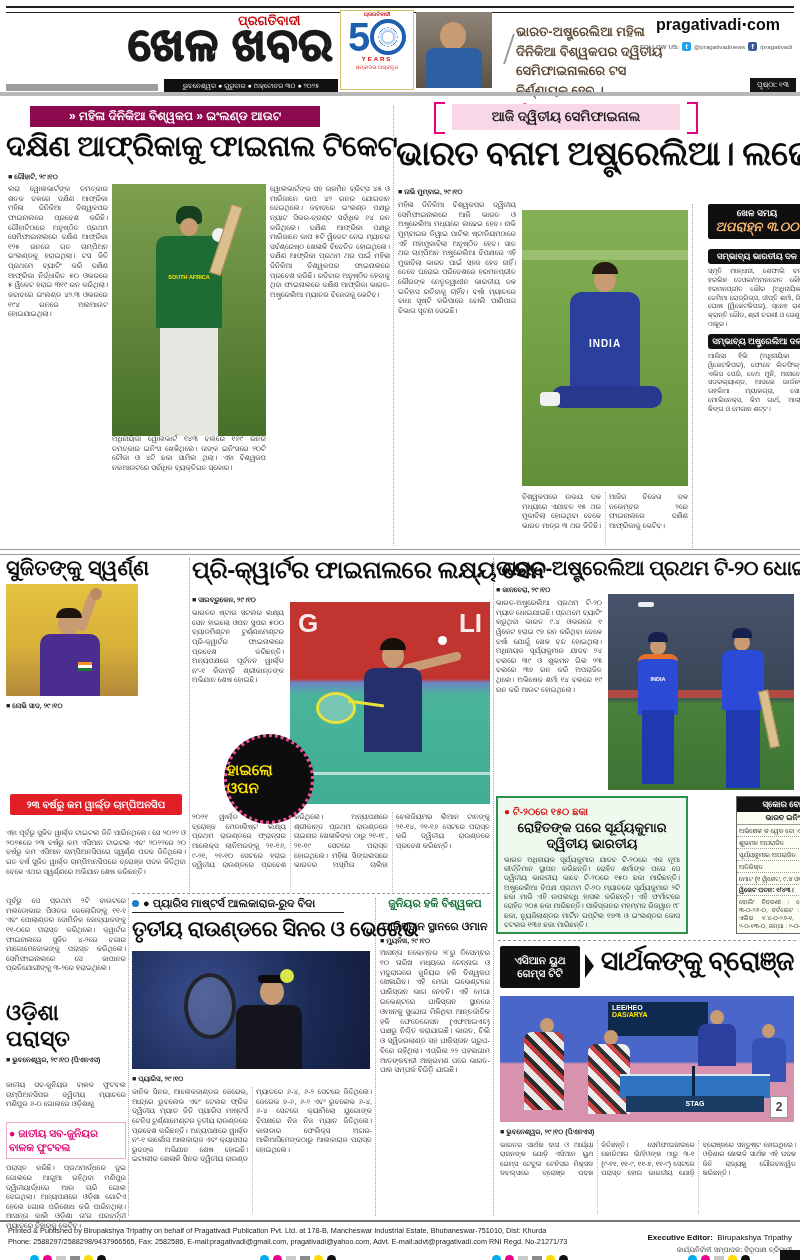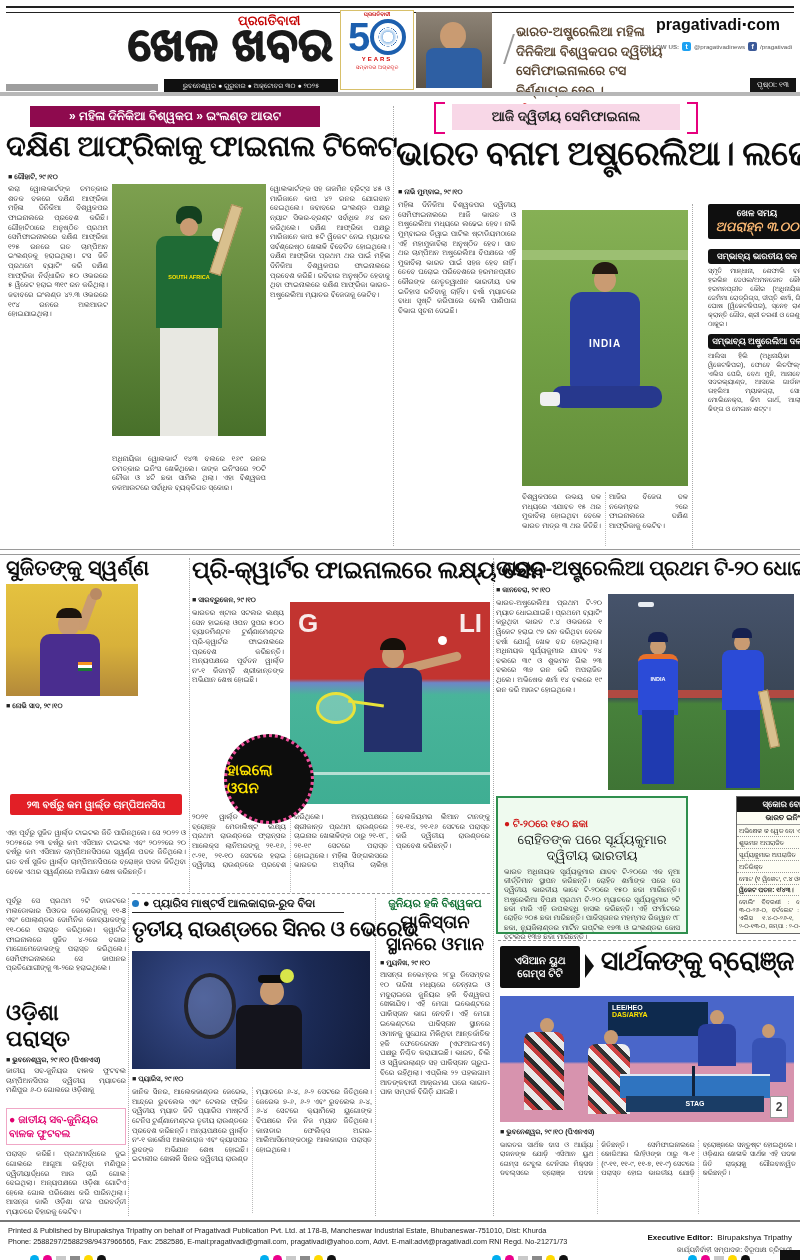--- a/index.html
+++ b/index.html
@@ -74,21 +74,21 @@
     <div class="abs body-t" style="top:80px;left:2px;width:100px;height:358px;">ଲରା ୱୋଲଭାର୍ଟଙ୍କ ଚମତ୍କାର ଶତକ ବଳରେ ଦକ୍ଷିଣ ଆଫ୍ରିକା ମହିଳା ଦିନିକିଆ ବିଶ୍ୱକପର ଫାଇନାଲରେ ପ୍ରବେଶ କରିଛି। ଗୌହାଟିଠାରେ ଅନୁଷ୍ଠିତ ପ୍ରଥମ ସେମିଫାଇନାଲରେ ଦକ୍ଷିଣ ଆଫ୍ରିକା ୧୨୫ ରନରେ ଗତ ଚାମ୍ପିଅନ ଇଂଲଣ୍ଡକୁ ହରାଇଥିଲା। ଟସ ଜିତି ପ୍ରଥମେ ବ୍ୟାଟିଂ କରି ଦକ୍ଷିଣ ଆଫ୍ରିକା ନିର୍ଦ୍ଧାରିତ ୫୦ ଓଭରରେ ୫ ୱିକେଟ ହରାଇ ୩୧୯ ରନ କରିଥିଲା। ଜବାବରେ ଇଂଲଣ୍ଡ ୪୨.୩ ଓଭରରେ ୧୯୪ ରନରେ ଅଲଆଉଟ ହୋଇଯାଇଥିଲା।</div>
     <div class="abs ph" style="top:80px;left:106px;width:154px;height:252px;background:linear-gradient(#7da04f 0%,#5d8438 60%,#48702a 100%);">
       <div class="abs" style="top:22px;left:64px;width:26px;height:18px;background:#14401f;border-radius:10px 10px 4px 4px;"></div>
       <div class="fig-head" style="top:34px;left:68px;width:18px;height:18px;"></div>
       <div class="abs" style="top:52px;left:44px;width:66px;height:92px;background:#1f6b35;border-radius:10px 10px 0 0;"></div>
       <div class="abs" style="top:90px;left:44px;width:66px;text-align:center;color:#ffe400;font-size:5.5px;font-weight:bold;">SOUTH AFRICA</div>
       <div class="abs" style="top:44px;left:100px;width:14px;height:14px;background:#f2f2f2;border-radius:50%;"></div>
       <div class="abs" style="top:20px;left:108px;width:10px;height:70px;background:#d9c08e;transform:rotate(18deg);border:1px solid #a98c55;"></div>
       <div class="abs" style="top:144px;left:48px;width:58px;height:108px;background:#e8e8e2;"></div>
     </div>
-    <div class="abs body-t" style="top:350px;left:106px;width:154px;height:100px;">ଅଧିନାୟିକା ୱୋଲଭାର୍ଟ ୧୪୩ ବଲରେ ୧୬୯ ରନର ଚମତ୍କାର ଇନିଂସ ଖେଳିଥିଲେ। ତାଙ୍କ ଇନିଂସରେ ୨୦ଟି ଚୌକା ଓ ୪ଟି ଛକା ସାମିଲ ଥିଲା। ଏହା ବିଶ୍ୱକପ ନକଆଉଟରେ ସର୍ବାଧିକ ବ୍ୟକ୍ତିଗତ ସ୍କୋର।</div>
+    <div class="abs body-t" style="top:330px;left:106px;width:154px;height:100px;">ଅଧିନାୟିକା ୱୋଲଭାର୍ଟ ୧୪୩ ବଲରେ ୧୬୯ ରନର ଚମତ୍କାର ଇନିଂସ ଖେଳିଥିଲେ। ତାଙ୍କ ଇନିଂସରେ ୨୦ଟି ଚୌକା ଓ ୪ଟି ଛକା ସାମିଲ ଥିଲା। ଏହା ବିଶ୍ୱକପ ନକଆଉଟରେ ସର୍ବାଧିକ ବ୍ୟକ୍ତିଗତ ସ୍କୋର।</div>
     <div class="abs body-t" style="top:80px;left:264px;width:120px;height:358px;">ୱୋଲଭାର୍ଟଙ୍କ ସହ ତାଜମିନ ବ୍ରିଟ୍ସ ୪୫ ଓ ମାରିଜାନେ କାପ ୪୨ ରନର ଯୋଗଦାନ ଦେଇଥିଲେ। ଜବାବରେ ଇଂଲଣ୍ଡ ପକ୍ଷରୁ ନ୍ୟାଟ ସିଭର-ବ୍ରଣ୍ଟ ସର୍ବାଧିକ ୬୪ ରନ କରିଥିଲେ। ଦକ୍ଷିଣ ଆଫ୍ରିକା ପକ୍ଷରୁ ମାରିଜାନେ କାପ ୫ଟି ୱିକେଟ ନେଇ ମ୍ୟାଚର ସର୍ବଶ୍ରେଷ୍ଠ ଖେଳାଳି ବିବେଚିତ ହୋଇଥିଲେ। ଦକ୍ଷିଣ ଆଫ୍ରିକା ପ୍ରଥମ ଥର ପାଇଁ ମହିଳା ଦିନିକିଆ ବିଶ୍ୱକପର ଫାଇନାଲରେ ପ୍ରବେଶ କରିଛି। ରବିବାର ଅନୁଷ୍ଠିତ ହେବାକୁ ଥିବା ଫାଇନାଲରେ ଦକ୍ଷିଣ ଆଫ୍ରିକା ଭାରତ-ଅଷ୍ଟ୍ରେଲିଆ ମ୍ୟାଚର ବିଜେତାକୁ ଭେଟିବ।</div>
   </div>
 
   <div class="abs" style="top:104px;left:396px;width:400px;height:444px;">
     <div class="abs" style="top:0;left:56px;width:228px;height:26px;background:#f8d7e7;">
       <span style="display:block;font-size:13.5px;font-weight:bold;color:#1d1d1d;text-align:center;line-height:26px;">ଆଜି ଦ୍ୱିତୀୟ ସେମିଫାଇନାଲ</span>
       <span class="abs" style="top:-2px;left:-18px;width:9px;height:28px;border:2.5px solid #e6007e;border-right:none;"></span>
       <span class="abs" style="top:-2px;right:-18px;width:9px;height:28px;border:2.5px solid #e6007e;border-left:none;"></span>
     </div>
     <div class="abs hl" style="top:30px;left:0;width:100%;font-size:34px;text-align:center;letter-spacing:-1px;white-space:nowrap;">ଭାରତ ବନାମ ଅଷ୍ଟ୍ରେଲିଆ। ଲଢେଇ</div>
@@ -130,24 +130,24 @@
       <div class="abs" style="top:24px;left:50px;width:26px;height:10px;background:#1d140d;border-radius:10px 10px 0 0;"></div>
       <div class="abs" style="top:50px;left:34px;width:60px;height:62px;background:#4a2d8f;border-radius:10px 10px 0 0;"></div>
       <div class="abs" style="top:78px;left:72px;width:14px;height:9px;background:linear-gradient(#f59322 33%,#ffffff 33%,#ffffff 66%,#1c7a35 66%);"></div>
     </div>
     <div class="abs byline" style="top:146px;left:0;">■ ନୋଭି ସାଦ, ୨୯।୧୦</div>
     <div class="abs" style="top:238px;left:4px;width:164px;background:#e21f26;color:#fff;font-size:10px;font-weight:bold;text-align:center;padding:4px 4px;border-radius:2px;line-height:1.3;">୨୩ ବର୍ଷରୁ କମ ୱାର୍ଲ୍ଡ ଚାମ୍ପିଅନସିପ</div>
     <div class="abs body-t" style="top:272px;left:0;width:180px;height:66px;">ଏହା ପୂର୍ବରୁ ସୁଜିତ ୱାର୍ଲ୍ଡ ଟାଇଟଲ ଜିତି ପାରିନଥିଲେ। ସେ ୨୦୨୨ ଓ ୨୦୨୫ରେ ୨୩ ବର୍ଷରୁ କମ ଏସିଆନ ଟାଇଟଲ ଏବଂ ୨୦୨୨ରେ ୨୦ ବର୍ଷରୁ କମ ଏସିଆନ ଚାମ୍ପିଅନସିପରେ ସ୍ୱର୍ଣ୍ଣ ପଦକ ଜିତିଥିଲେ। ଗତ ବର୍ଷ ସୁଜିତ ୱାର୍ଲ୍ଡ ଚାମ୍ପିଅନସିପରେ ବ୍ରୋଞ୍ଜ ପଦକ ଜିତିଥିବା ବେଳେ ଏଥର ସ୍ୱର୍ଣ୍ଣରେ ଅଭିଯାନ ଶେଷ କରିଛନ୍ତି।</div>
   </div>
 
   <div class="abs" style="top:896px;left:6px;width:120px;height:320px;">
-    <div class="body-t" style="height:100px;">ପୂର୍ବରୁ ସେ ପ୍ରଥମ ୨ଟି ବାଉଟରେ ମଲଡୋଭାର ପିଓତର କେଲୋଗିଙ୍କୁ ୧୧-8 ଏବଂ ପୋଲାଣ୍ଡର ଦୋମିନିକ କୋବ୍ୟାକଙ୍କୁ ୧୧-୦ରେ ପରାସ୍ତ କରିଥିଲେ। କ୍ୱାର୍ଟର ଫାଇନାଲରେ ସୁଜିତ ୪-୨ରେ ବଗାର ମାଗୋମେଦୋଭଙ୍କୁ ପରାସ୍ତ କରିଥିଲେ। ସେମିଫାଇନାଲରେ ସେ ଜାପାନର ପ୍ରତିଯୋଗୀଙ୍କୁ ୩-୨ରେ ହରାଇଥିଲେ।</div>
+    <div class="body-t" style="height:100px;">ପୂର୍ବରୁ ସେ ପ୍ରଥମ ୨ଟି ବାଉଟରେ ମଲଡୋଭାର ପିଓତର କେଲୋଗିଙ୍କୁ ୧୧-୧ ଏବଂ ପୋଲାଣ୍ଡର ଦୋମିନିକ କୋବ୍ୟାକଙ୍କୁ ୧୧-୦ରେ ପରାସ୍ତ କରିଥିଲେ। କ୍ୱାର୍ଟର ଫାଇନାଲରେ ସୁଜିତ ୪-୨ରେ ବଗାର ମାଗୋମେଦୋଭଙ୍କୁ ପରାସ୍ତ କରିଥିଲେ। ସେମିଫାଇନାଲରେ ସେ ଜାପାନର ପ୍ରତିଯୋଗୀଙ୍କୁ ୩-୨ରେ ହରାଇଥିଲେ।</div>
     <div class="hl" style="font-size:22px;margin-top:4px;">ଓଡ଼ିଶା ପରାସ୍ତ</div>
     <div class="byline" style="margin-top:4px;">■ ଭୁବନେଶ୍ୱର, ୨୯।୧୦ (ପିଏନଏସ)</div>
-    <div class="body-t" style="height:38px;margin-top:2px;">ଜାତୀୟ ସବ-ଜୁନିୟର ବାଳକ ଫୁଟବଲ ଚାମ୍ପିଅନସିପର ଦ୍ୱିତୀୟ ମ୍ୟାଚରେ ମଣିପୁର ୬-୦ ଗୋଲରେ ଓଡ଼ିଶାକୁ</div>
+    <div class="body-t" style="height:38px;margin-top:16px;">ଜାତୀୟ ସବ-ଜୁନିୟର ବାଳକ ଫୁଟବଲ ଚାମ୍ପିଅନସିପର ଦ୍ୱିତୀୟ ମ୍ୟାଚରେ ମଣିପୁର ୬-୦ ଗୋଲରେ ଓଡ଼ିଶାକୁ</div>
     <div style="margin-top:4px;border:1px solid #f0a7c6;color:#e0006e;font-size:10.5px;font-weight:bold;text-align:left;padding:4px 2px;line-height:1.3;">● ଜାତୀୟ ସବ-ଜୁନିୟର ବାଳକ ଫୁଟବଲ</div>
     <div class="body-t" style="height:84px;margin-top:4px;">ପରାସ୍ତ କରିଛି। ପ୍ରଥମାର୍ଦ୍ଧରେ ଦୁଇ ଗୋଲରେ ଆଗୁଆ ରହିଥିବା ମଣିପୁର ଦ୍ୱିତୀୟାର୍ଦ୍ଧରେ ଆଉ ଚାରି ଗୋଲ ଦେଇଥିଲା। ଅନ୍ୟପକ୍ଷରେ ଓଡ଼ିଶା ଗୋଟିଏ ହେଲେ ଗୋଲ ପରିଶୋଧ କରି ପାରିନଥିଲା। ଆସନ୍ତା କାଲି ଓଡ଼ିଶା ତା'ର ପରବର୍ତ୍ତୀ ମ୍ୟାଚରେ ବିହାରକୁ ଭେଟିବ।</div>
   </div>
 
   <div class="abs" style="top:556px;left:192px;width:298px;height:337px;">
     <div class="hl" style="font-size:24px;letter-spacing:-0.5px;white-space:nowrap;">ପ୍ରି-କ୍ୱାର୍ଟର ଫାଇନାଲରେ ଲକ୍ଷ୍ୟ ସେନ</div>
     <div class="abs byline" style="top:40px;left:0;">■ ସାରବ୍ରୁକେନ, ୨୯।୧୦</div>
     <div class="abs body-t" style="top:52px;left:0;width:92px;height:198px;">ଭାରତର ଷ୍ଟାର ସଟଲର ଲକ୍ଷ୍ୟ ସେନ ହାଇଲୋ ଓପନ ସୁପର ୫୦୦ ବ୍ୟାଡମିଣ୍ଟନ ଟୁର୍ଣ୍ଣାମେଣ୍ଟର ପ୍ରି-କ୍ୱାର୍ଟର ଫାଇନାଲରେ ପ୍ରବେଶ କରିଛନ୍ତି। ଅନ୍ୟପକ୍ଷରେ ପୂର୍ବତନ ୱାର୍ଲ୍ଡ ନଂ-୧ କିଦାମ୍ବି ଶ୍ରୀକାନ୍ତଙ୍କ ଅଭିଯାନ ଶେଷ ହୋଇଛି।</div>
     <div class="abs ph" style="top:46px;left:98px;width:200px;height:202px;background:linear-gradient(#c23430 0%,#c23430 38%,#6e86c8 40%,#49b49a 46%,#3fae93 100%);">
       <div class="abs" style="top:6px;left:8px;color:#fff;font-size:26px;font-weight:bold;opacity:0.9;">G</div>
@@ -180,23 +180,23 @@
       <div class="abs" style="top:60px;left:30px;width:40px;height:56px;background:#2b4bd7;border-radius:8px 8px 0 0;border-top:5px solid #e8702a;"></div>
       <div class="abs" style="top:82px;left:30px;width:40px;text-align:center;color:#fff;font-size:5.5px;font-weight:bold;">INDIA</div>
       <div class="abs" style="top:116px;left:34px;width:32px;height:74px;background:#1f3ab0;"></div>
       <div class="fig-head" style="top:40px;left:126px;width:16px;height:17px;"></div>
       <div class="abs" style="top:34px;left:124px;width:20px;height:10px;background:#15204f;border-radius:8px 8px 0 0;"></div>
       <div class="abs" style="top:56px;left:114px;width:42px;height:60px;background:#2b4bd7;border-radius:8px 8px 0 0;"></div>
       <div class="abs" style="top:116px;left:118px;width:34px;height:78px;background:#1f3ab0;"></div>
       <div class="abs" style="top:96px;left:156px;width:8px;height:56px;background:#d9c08e;transform:rotate(-12deg);border:1px solid #a98c55;"></div>
     </div>
 
-    <div class="abs" style="top:240px;left:0;width:192px;height:138px;border:2px solid #2f8f4e;background:#effaef;padding:20px 6px;box-sizing:border-box;">
+    <div class="abs" style="top:240px;left:0;width:192px;height:138px;border:2px solid #2f8f4e;background:#effaef;padding:8px 6px;box-sizing:border-box;">
       <div style="color:#cf1717;font-size:10px;font-weight:bold;">● ଟି-୨୦ରେ ୧୫୦ ଛକା</div>
-      <div style="font-size:13px;font-weight:normal;text-align:center;line-height:1.25;margin:2px 0;color:#0d0d0d;">ରୋହିତଙ୍କ ପରେ ସୂର୍ଯ୍ୟକୁମାର ଦ୍ୱିତୀୟ ଭାରତୀୟ</div>
+      <div style="font-size:13px;font-weight:bold;text-align:center;line-height:1.25;margin:2px 0;color:#0d0d0d;">ରୋହିତଙ୍କ ପରେ ସୂର୍ଯ୍ୟକୁମାର ଦ୍ୱିତୀୟ ଭାରତୀୟ</div>
       <div style="font-size:7.2px;line-height:1.3;text-align:justify;color:#1c1c1c;overflow:hidden;height:78px;">ଭାରତ ଅଧିନାୟକ ସୂର୍ଯ୍ୟକୁମାର ଯାଦବ ଟି-୨୦ରେ ଏକ ନୂଆ କୀର୍ତ୍ତିମାନ ସ୍ଥାପନ କରିଛନ୍ତି। ରୋହିତ ଶର୍ମାଙ୍କ ପରେ ସେ ଦ୍ୱିତୀୟ ଭାରତୀୟ ଭାବେ ଟି-୨୦ରେ ୧୫୦ ଛକା ମାରିଛନ୍ତି। ଅଷ୍ଟ୍ରେଲିଆ ବିପକ୍ଷ ପ୍ରଥମ ଟି-୨୦ ମ୍ୟାଚରେ ସୂର୍ଯ୍ୟକୁମାର ୨ଟି ଛକା ମାରି ଏହି ଉପଲବ୍ଧି ହାସଲ କରିଛନ୍ତି। ଏହି ଫର୍ମାଟରେ ରୋହିତ ୨୦୫ ଛକା ମାରିଛନ୍ତି। ପାକିସ୍ତାନର ମହମ୍ମଦ ରିଜୱାନ ୯୮ ଛକା, ନ୍ୟୁଜିଲାଣ୍ଡର ମାର୍ଟିନ ଗପ୍ଟିଲ ୧୭୩ ଓ ଇଂଲଣ୍ଡର ଜୋସ ବଟଲର ୧୩୭ ଛକା ମାରିଛନ୍ତି।</div>
     </div>
 
     <div class="abs" style="top:240px;left:200px;width:98px;height:138px;border:1px solid #666;background:#fdfdf4;box-sizing:border-box;margin-left:40px;">
       <div style="background:#131313;color:#fff;font-size:8.5px;font-weight:bold;text-align:center;padding:2px 0;">ସ୍କୋର ବୋର୍ଡ</div>
       <div style="font-size:7.5px;font-weight:bold;text-align:center;border-bottom:1px solid #999;padding:1px 0;">ଭାରତ ଇନିଂସ</div>
       <div class="sb-row">
           <span>ଅଭିଷେକ କ ୱେଡ ବୋ ଏଲିସ</span>
           <span>୧୯</span>
         </div>
@@ -240,21 +240,21 @@
       <div class="abs" style="top:54px;left:104px;width:66px;height:64px;background:#14141c;border-radius:10px 10px 0 0;"></div>
       <div class="abs" style="top:22px;left:52px;width:44px;height:58px;border:4px solid #23232b;border-radius:50%;background:rgba(200,210,230,0.18);"></div>
       <div class="abs" style="top:18px;left:148px;width:14px;height:14px;border-radius:50%;background:#d8e64a;"></div>
     </div>
     <div class="abs byline" style="top:178px;left:0;">■ ପ୍ୟାରିସ, ୨୯।୧୦</div>
     <div class="abs body-t cols2" style="top:190px;left:0;width:240px;height:126px;">ଜାନିକ ସିନର, ଆଲେକଜାଣ୍ଡର ଜେରେଭ, ଆନ୍ଦ୍ରେ ରୁବଲେଭ ଏବଂ ଟେଲର ଫ୍ରିଜ ଦ୍ୱିତୀୟ ମ୍ୟାଚ ଜିତି ପ୍ୟାରିସ ମାଷ୍ଟର୍ସ ଟେନିସ ଟୁର୍ଣ୍ଣାମେଣ୍ଟର ତୃତୀୟ ରାଉଣ୍ଡରେ ପ୍ରବେଶ କରିଛନ୍ତି। ଅନ୍ୟପକ୍ଷରେ ୱାର୍ଲ୍ଡ ନଂ-୧ କାର୍ଲୋସ ଆଲକାରାଜ ଏବଂ କ୍ୟାସପର ରୁଦଙ୍କ ଅଭିଯାନ ଶେଷ ହୋଇଛି। ଇଟାଲୀର ଖେଳାଳି ସିନର ଦ୍ୱିତୀୟ ରାଉଣ୍ଡ ମ୍ୟାଚରେ ୬-୪, ୬-୨ ସେଟରେ ଜିତିଥିଲେ। ଜେରେଭ ୭-୬, ୬-୨ ଏବଂ ରୁବଲେଭ ୬-୪, ୬-୪ ସେଟରେ କ୍ୟାମିଲୋ ୟୁଗୋଙ୍କ ବିପକ୍ଷରେ ନିଜ ନିଜ ମ୍ୟାଚ ଜିତିଥିଲେ। କାନାଡାର ଫେଲିକ୍ସ ଅଗର-ଆଲିଆସିମେଙ୍କଠାରୁ ଆଲକାରାଜ ପରାସ୍ତ ହୋଇଥିଲେ।</div>
   </div>
 
   <div class="abs" style="top:897px;left:380px;width:110px;height:319px;">
     <div style="font-size:11px;font-weight:bold;color:#0a6b2d;text-align:center;">ଜୁନିୟର ହକି ବିଶ୍ୱକପ</div>
-    <div class="hl" style="font-size:18px;text-align:center;line-height:1.2;margin-top:2px;">ପାକିସ୍ତାନ ସ୍ଥାନରେ ଓମାନ</div>
+    <div class="hl" style="font-size:11px;text-align:center;line-height:1.2;margin-top:10px;">ପାକିସ୍ତାନ ସ୍ଥାନରେ ଓମାନ</div>
     <div class="byline" style="margin-top:4px;">■ ମ୍ୟୁନିଖ, ୨୯।୧୦</div>
     <div class="body-t" style="margin-top:3px;height:252px;font-size:7.3px;">ଆସନ୍ତା ନଭେମ୍ବର ୨୮ରୁ ଡିସେମ୍ବର ୧୦ ତାରିଖ ମଧ୍ୟରେ ଚେନ୍ନାଇ ଓ ମଦୁରାଇରେ ଜୁନିୟର ହକି ବିଶ୍ୱକପ ଖେଳାଯିବ। ଏହି ମେଗା ଇଭେଣ୍ଟରେ ପାକିସ୍ତାନ ଭାଗ ନେବନି। ଏହି ମେଗା ଇଭେଣ୍ଟରେ ପାକିସ୍ତାନ ସ୍ଥାନରେ ଓମାନକୁ ସୁଯୋଗ ମିଳିଥିବା ଆନ୍ତର୍ଜାତିକ ହକି ଫେଡେରେସନ (ଏଫଆଇଏଚ) ପକ୍ଷରୁ ନିଶ୍ଚିତ କରାଯାଇଛି। ଭାରତ, ଚିଲି ଓ ସ୍ୱିଜରଲାଣ୍ଡ ସହ ପାକିସ୍ତାନ ଗ୍ରୁପ-ବିରେ ରହିଥିଲା। ଏପ୍ରିଲ ୨୨ ପହଲଗାମ ଆତଙ୍କବାଦୀ ଆକ୍ରମଣ ପରେ ଭାରତ-ପାକ ସମ୍ପର୍କ ବିଗିଡ଼ି ଯାଇଛି।</div>
   </div>
 
   <div class="abs" style="top:944px;left:500px;width:296px;height:272px;">
     <div class="abs blackbox" style="top:2px;left:0;width:80px;height:42px;display:flex;flex-direction:column;justify-content:center;">
       <span style="font-size:10.5px;font-weight:bold;">ଏସିଆନ ୟୁଥ</span>
       <span style="font-size:10.5px;font-weight:bold;">ଗେମ୍ସ ଟିଟି</span>
     </div>
     <div class="abs" style="top:10px;left:85px;width:0;height:0;border-top:12px solid transparent;border-bottom:12px solid transparent;border-left:9px solid #111;"></div>

